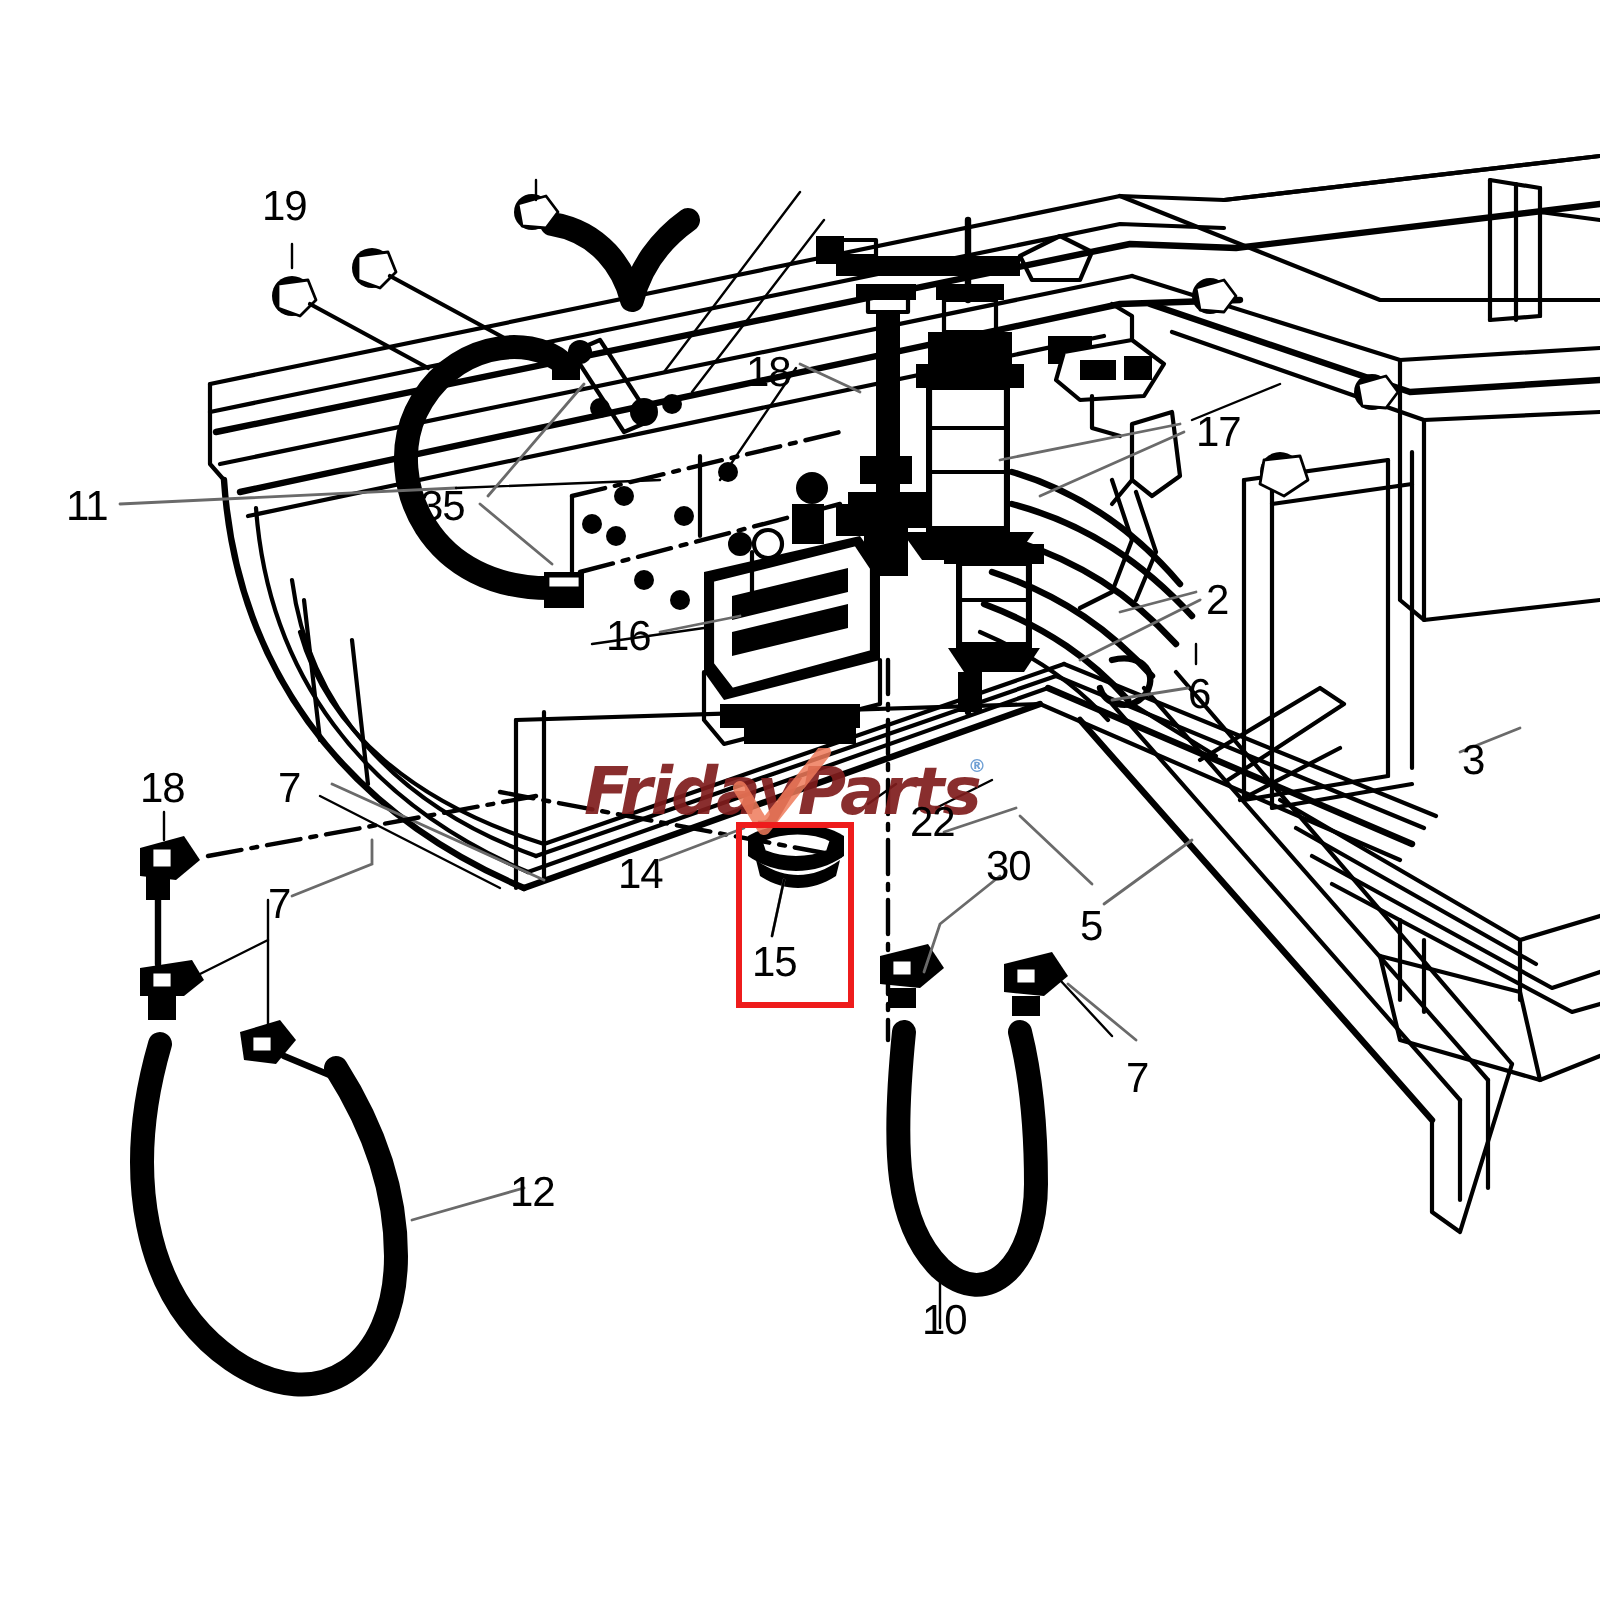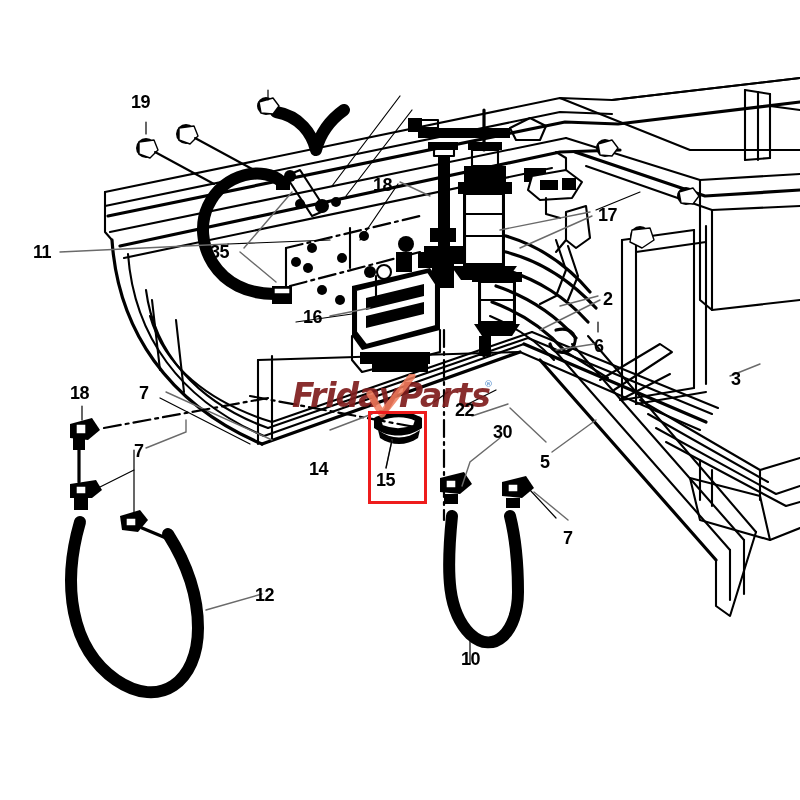--- a/index.html
+++ b/index.html
@@ -2,21 +2,21 @@
 <html><head>
 <meta charset="utf-8">
 <title>Parts Diagram</title>
 <style>
   html,body{margin:0;padding:0;background:#ffffff;}
   body{width:800px;height:800px;overflow:hidden;
        font-family:"Liberation Sans",sans-serif;}
   #stage{position:relative;width:800px;height:800px;background:#fff;}
   #art{position:absolute;left:0;top:0;width:800px;height:800px;}
   .callout{position:absolute;font-family:"Liberation Sans",sans-serif;
-           font-weight:bold;font-size:18px;color:#000;line-height:1;
+           font-weight:normal;font-size:21px;color:#000;line-height:1;
            letter-spacing:-0.5px;white-space:nowrap;}
   #wm{position:absolute;left:292px;top:376px;width:210px;height:40px;}
   #wmtext{position:absolute;left:0;top:0;font-family:"DejaVu Sans",sans-serif;
           font-weight:bold;font-style:italic;font-size:33px;
           color:#6e9fd4;letter-spacing:-1px;white-space:nowrap;
           opacity:.92;}
   #wmreg{position:absolute;left:192px;top:3px;font-size:9px;
          color:#6e9fd4;font-family:"DejaVu Sans",sans-serif;font-weight:bold;}
   #wmcheck{position:absolute;left:72px;top:-2px;width:54px;height:44px;}
   #hl{position:absolute;left:368px;top:411px;width:59px;height:93px;
@@ -353,21 +353,21 @@
       <div class="callout" style="left: 598px; top: 206px;">17</div>
       <div class="callout" style="left: 33px; top: 243px;">11</div>
       <div class="callout" style="left: 210px; top: 243px;">35</div>
       <div class="callout" style="left: 603px; top: 290px;">2</div>
       <div class="callout" style="left: 303px; top: 308px;">16</div>
       <div class="callout" style="left: 594px; top: 337px;">6</div>
       <div class="callout" style="left: 731px; top: 370px;">3</div>
       <div class="callout" style="left: 70px; top: 384px;">18</div>
       <div class="callout" style="left: 139px; top: 384px;">7</div>
       <div class="callout" style="left: 455px; top: 401px;">22</div>
-      <div class="callout" style="left: 309px; top: 427px; margin-top: 33px;">14</div>
+      <div class="callout" style="left: 309px; top: 427px;">14</div>
       <div class="callout" style="left: 493px; top: 423px;">30</div>
       <div class="callout" style="left: 134px; top: 442px;">7</div>
       <div class="callout" style="left: 540px; top: 453px;">5</div>
       <div class="callout" style="left: 376px; top: 471px;">15</div>
       <div class="callout" style="left: 563px; top: 529px;">7</div>
       <div class="callout" style="left: 255px; top: 586px;">12</div>
       <div class="callout" style="left: 461px; top: 650px;">10</div>
     </div>
 
 </div>

